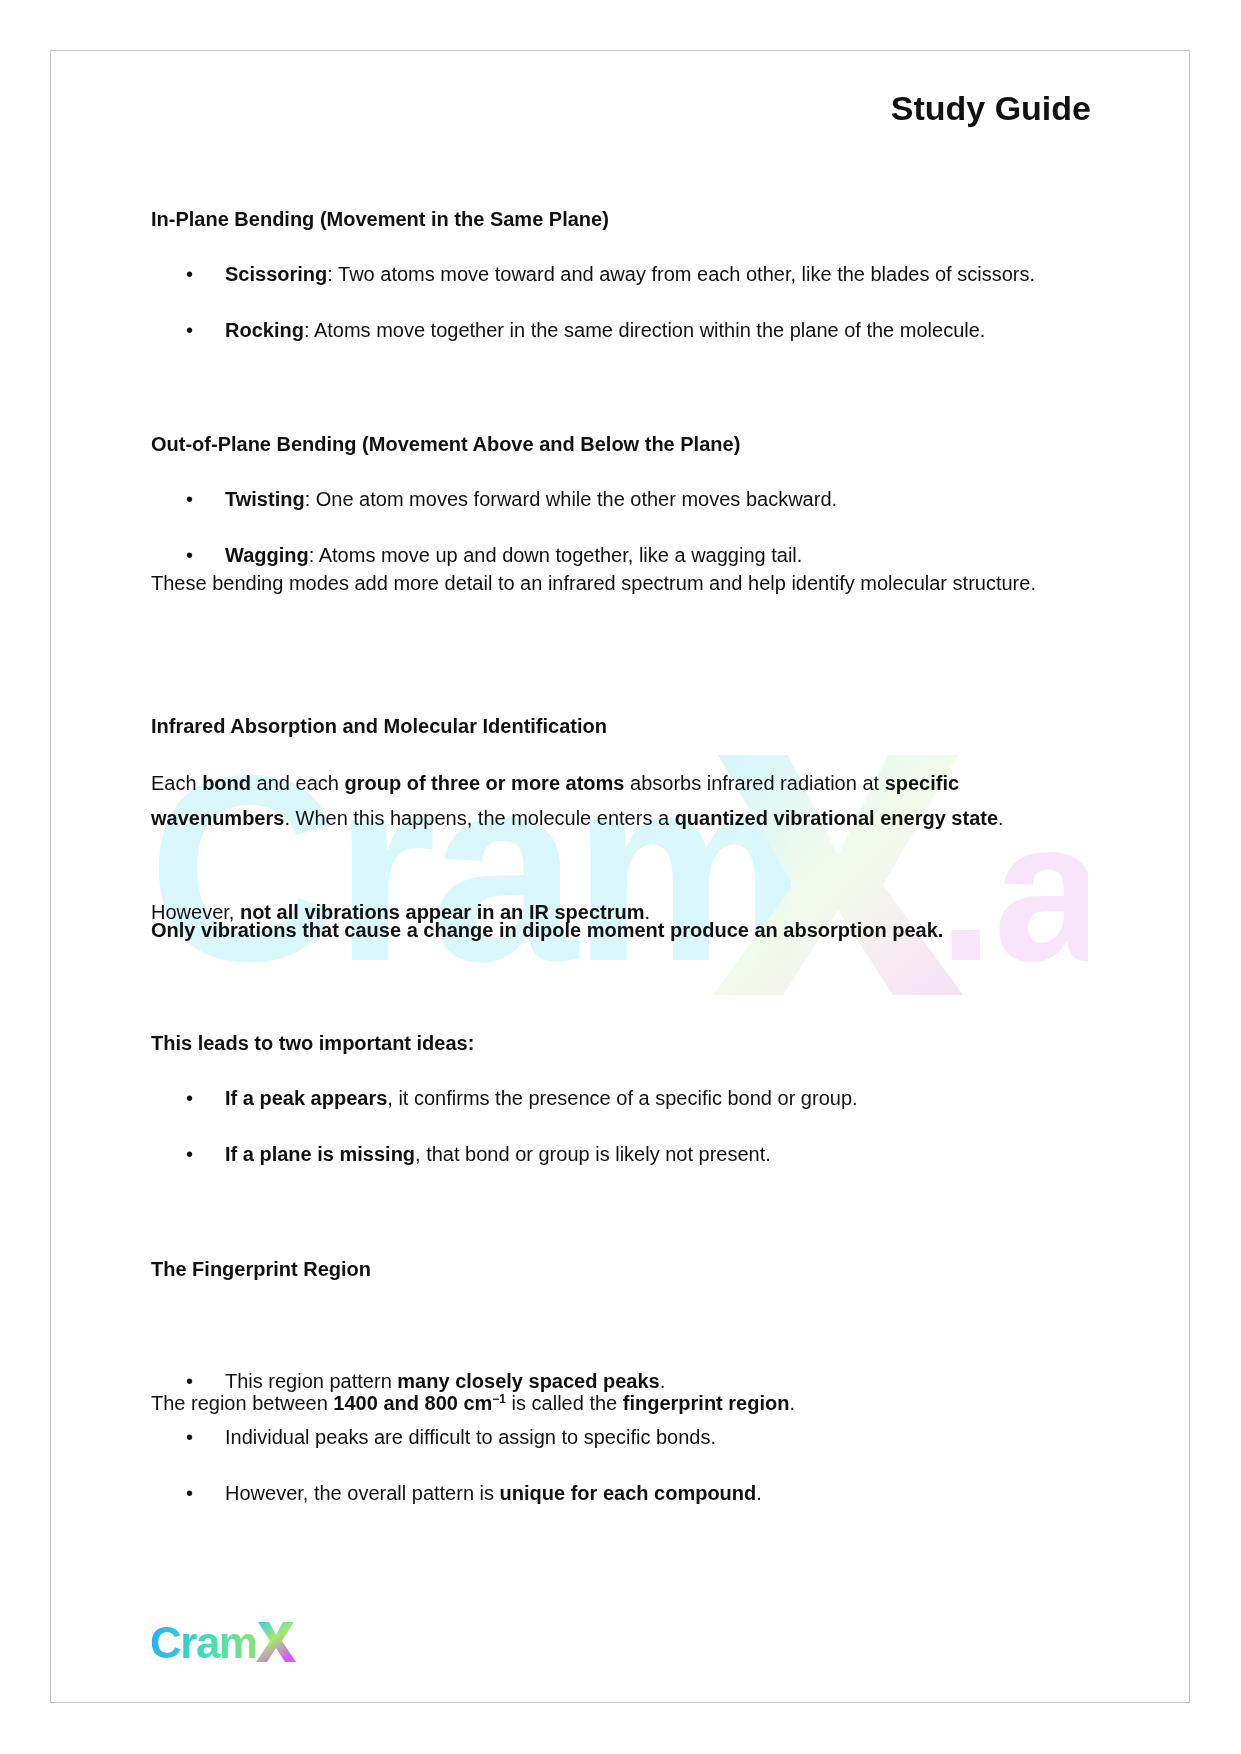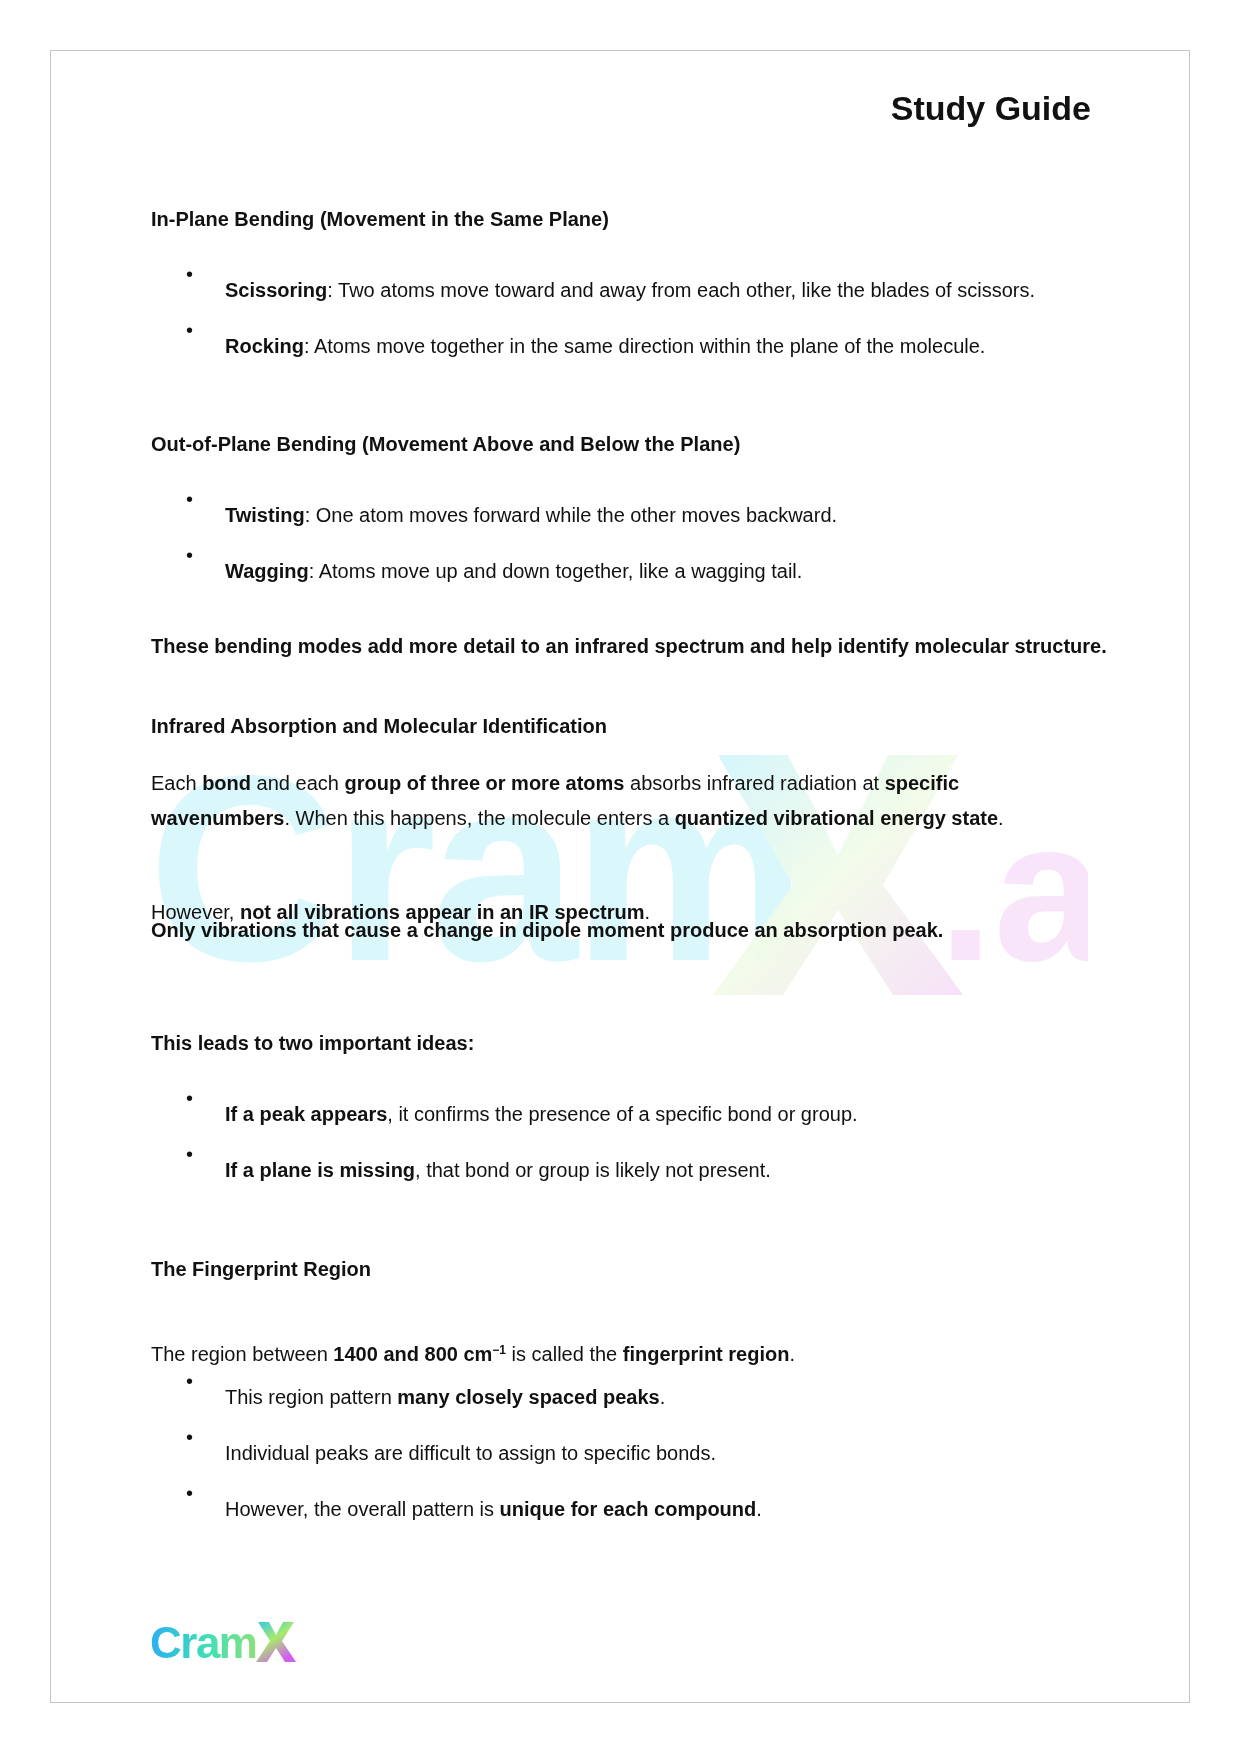--- a/index.html
+++ b/index.html
@@ -8,21 +8,21 @@
     .page-frame { position: absolute; left: 50px; top: 50px; width: 1140px; height: 1653px;
                   border: 1px solid #c4c4c4; box-sizing: border-box; }
     .watermark { position: absolute; left: 148px; top: 745px; width: 940px; height: 255px;
                  pointer-events: none; z-index: 0; }
     .title { position: absolute; right: 150px; top: 86px; font-size: 34px; font-weight: bold;
              line-height: 44px; margin: 0; z-index: 1; }
     .line { position: absolute; left: 150px; font-size: 20px; line-height: 26px; white-space: nowrap; z-index: 1; margin: 1px; }
     .heading { font-weight: bold; }
     .bullet-row { position: absolute; left: 150px; font-size: 20px; line-height: 26px; white-space: nowrap; z-index: 1; }
     .bullet-dot { position: absolute; left: 36px; top: 0; }
-    .bullet-text { position: absolute; left: 75px; top: 16px; }
+    .bullet-text { position: absolute; left: 75px; top: 0; }
     b { font-weight: bold; }
     sup { font-size: 12px; vertical-align: 7px; line-height: 0; }
     .logo { position: absolute; left: 150px; top: 1618px; width: 150px; height: 48px; z-index: 1; }
   </style>
 </head>
 <body>
 
 <div class="page-frame"></div>
 
 <svg class="watermark" viewBox="0 0 940 255">
@@ -52,40 +52,40 @@
 
 <p class="line heading" style="top:430px;">Out-of-Plane Bending (Movement Above and Below the Plane)</p>
 <div class="bullet-row" style="top:486px;">
   <span class="bullet-dot">•</span>
   <span class="bullet-text"><b>Twisting</b><span>: One atom moves forward while the other moves backward.</span></span>
 </div>
 <div class="bullet-row" style="top:542px;">
   <span class="bullet-dot">•</span>
   <span class="bullet-text"><b>Wagging</b><span>: Atoms move up and down together, like a wagging tail.</span></span>
 </div>
-<p class="line" style="top:632px;font-weight:bold;">These bending modes add more detail to an infrared spectrum and help identify molecular structure.</p>
+<p class="line" style="top:569px;">These bending modes add more detail to an infrared spectrum and help identify molecular structure.</p>
 
 <p class="line heading" style="top:712px;">Infrared Absorption and Molecular Identification</p>
 <p class="line" style="top:769px;"><span>Each </span><b>bond</b><span> and each </span><b>group of three or more atoms</b><span> absorbs infrared radiation at </span><b>specific</b></p>
 <p class="line" style="top:804px;"><b>wavenumbers</b><span>. When this happens, the molecule enters a </span><b>quantized vibrational energy state</b><span>.</span></p>
 <p class="line" style="top:898px;"><span>However, </span><b>not all vibrations appear in an IR spectrum</b><span>.</span></p>
 <p class="line heading" style="top:916px;">Only vibrations that cause a change in dipole moment produce an absorption peak.</p>
 
 <p class="line heading" style="top:1029px;text-align:center;">This leads to two important ideas:</p>
 <div class="bullet-row" style="top:1085px;">
   <span class="bullet-dot">•</span>
   <span class="bullet-text"><b>If a peak appears</b><span>, it confirms the presence of a specific bond or group.</span></span>
 </div>
 <div class="bullet-row" style="top:1141px;">
   <span class="bullet-dot">•</span>
   <span class="bullet-text"><b>If a plane is missing</b><span>, that bond or group is likely not present.</span></span>
 </div>
 
 <p class="line heading" style="top:1255px;">The Fingerprint Region</p>
-<p class="line" style="top:1340px;text-align:center;"><span>The region between </span><b><span>1400 and 800 cm</span><sup>−1</sup></b><span> is called the </span><b>fingerprint region</b><span>.</span></p>
+<p class="line" style="top:1389px;text-align:center;"><span>The region between </span><b><span>1400 and 800 cm</span><sup>−1</sup></b><span> is called the </span><b>fingerprint region</b><span>.</span></p>
 <div class="bullet-row" style="top:1368px;">
   <span class="bullet-dot">•</span>
   <span class="bullet-text"><span>This region pattern </span><b>many closely spaced peaks</b><span>.</span></span>
 </div>
 <div class="bullet-row" style="top:1424px;">
   <span class="bullet-dot">•</span>
   <span class="bullet-text"><span>Individual peaks are difficult to assign to specific bonds.</span></span>
 </div>
 <div class="bullet-row" style="top:1480px;">
   <span class="bullet-dot">•</span>

